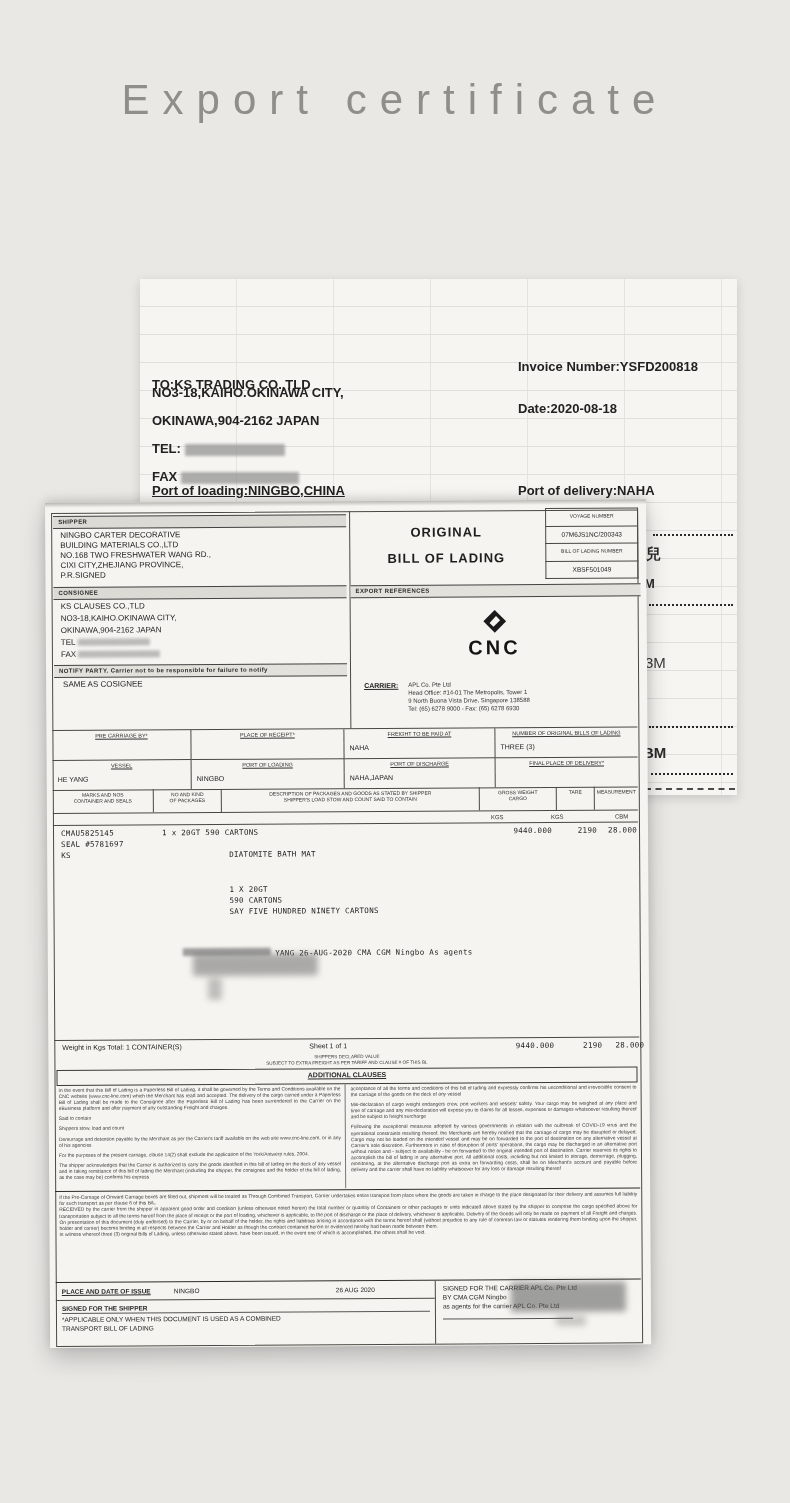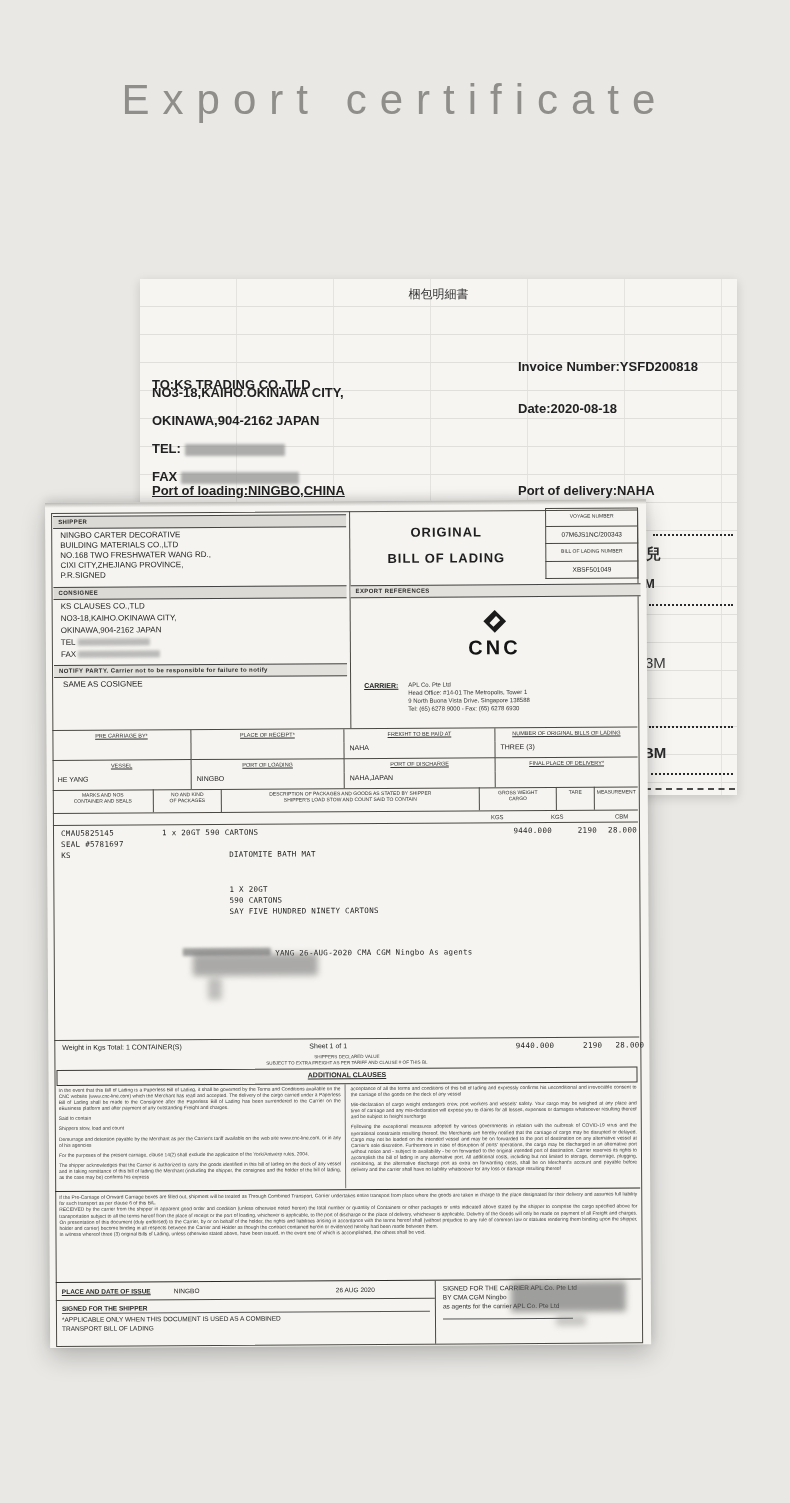--- a/index.html
+++ b/index.html
@@ -56,21 +56,20 @@
 </style>
 </head>
 <body>
 
 <div class="canvas">
 
   <div class="abs page-title">Export certificate</div>
 
   <div class="abs pl">
     <div class="abs pl-grid"></div>
-    <div class="abs pl-jp">梱包明細書</div>
 
     <div class="abs pl-b" style="left:12px;top:78px;margin-top:20px;">TO:KS TRADING CO.,TLD</div>
     <div class="abs pl-b" style="left:12px;top:106px;">NO3-18,KAIHO.OKINAWA CITY,</div>
     <div class="abs pl-b" style="left:12px;top:134px;">OKINAWA,904-2162 JAPAN</div>
     <div class="abs pl-b" style="left:12px;top:162px;">
       <span>TEL:</span>
       <span class="redact" style="width:100px;height:12px;"></span>
     </div>
     <div class="abs pl-b" style="left:12px;top:190px;">
       <span>FAX</span>

